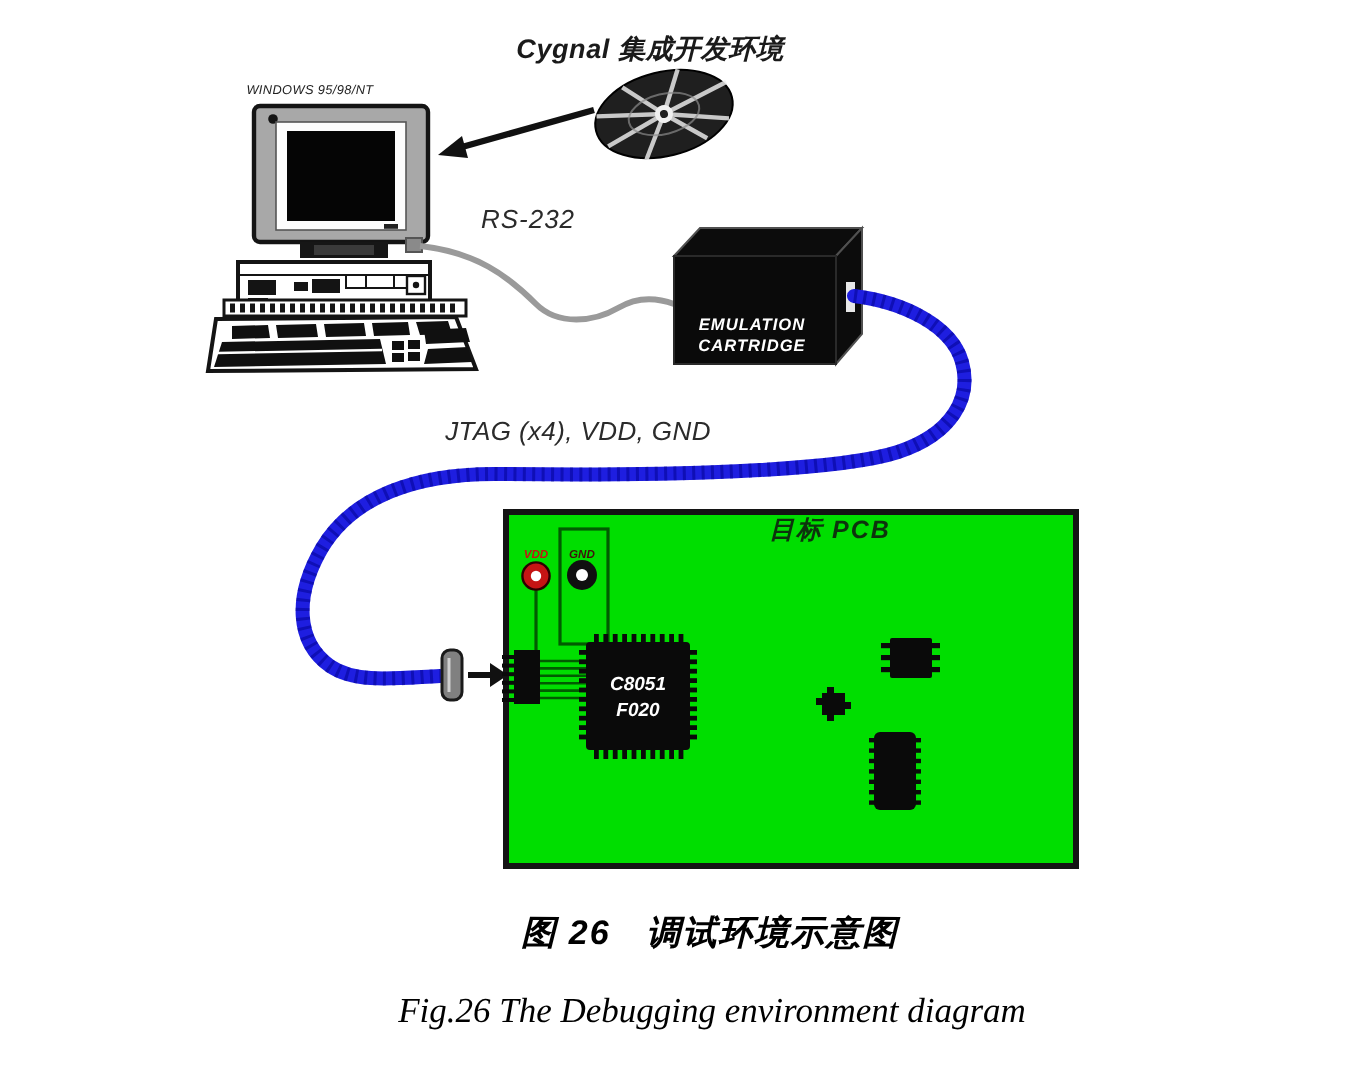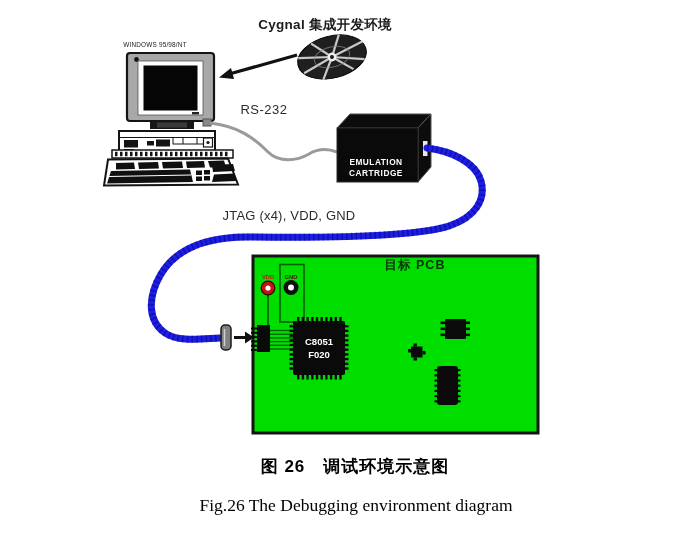--- a/index.html
+++ b/index.html
@@ -2,20 +2,21 @@
 <html><head>
 <meta charset="utf-8">
 <style>
   html,body{margin:0;padding:0;background:#ffffff;}
   .page{
     position:relative;
     width:680px;height:526px;
     background:#ffffff;
     overflow:hidden;
     font-family:"Liberation Sans", sans-serif;
+    font-style:italic;
   }
   svg text{ font-family:"Liberation Sans", sans-serif; }
   text.caption-en{ font-family:"Liberation Serif", serif; }
 </style>
 </head>
 <body>
 
 <div class="page">
 <svg width="680" height="534" viewBox="0 0 680 534" xmlns="http://www.w3.org/2000/svg">
 

